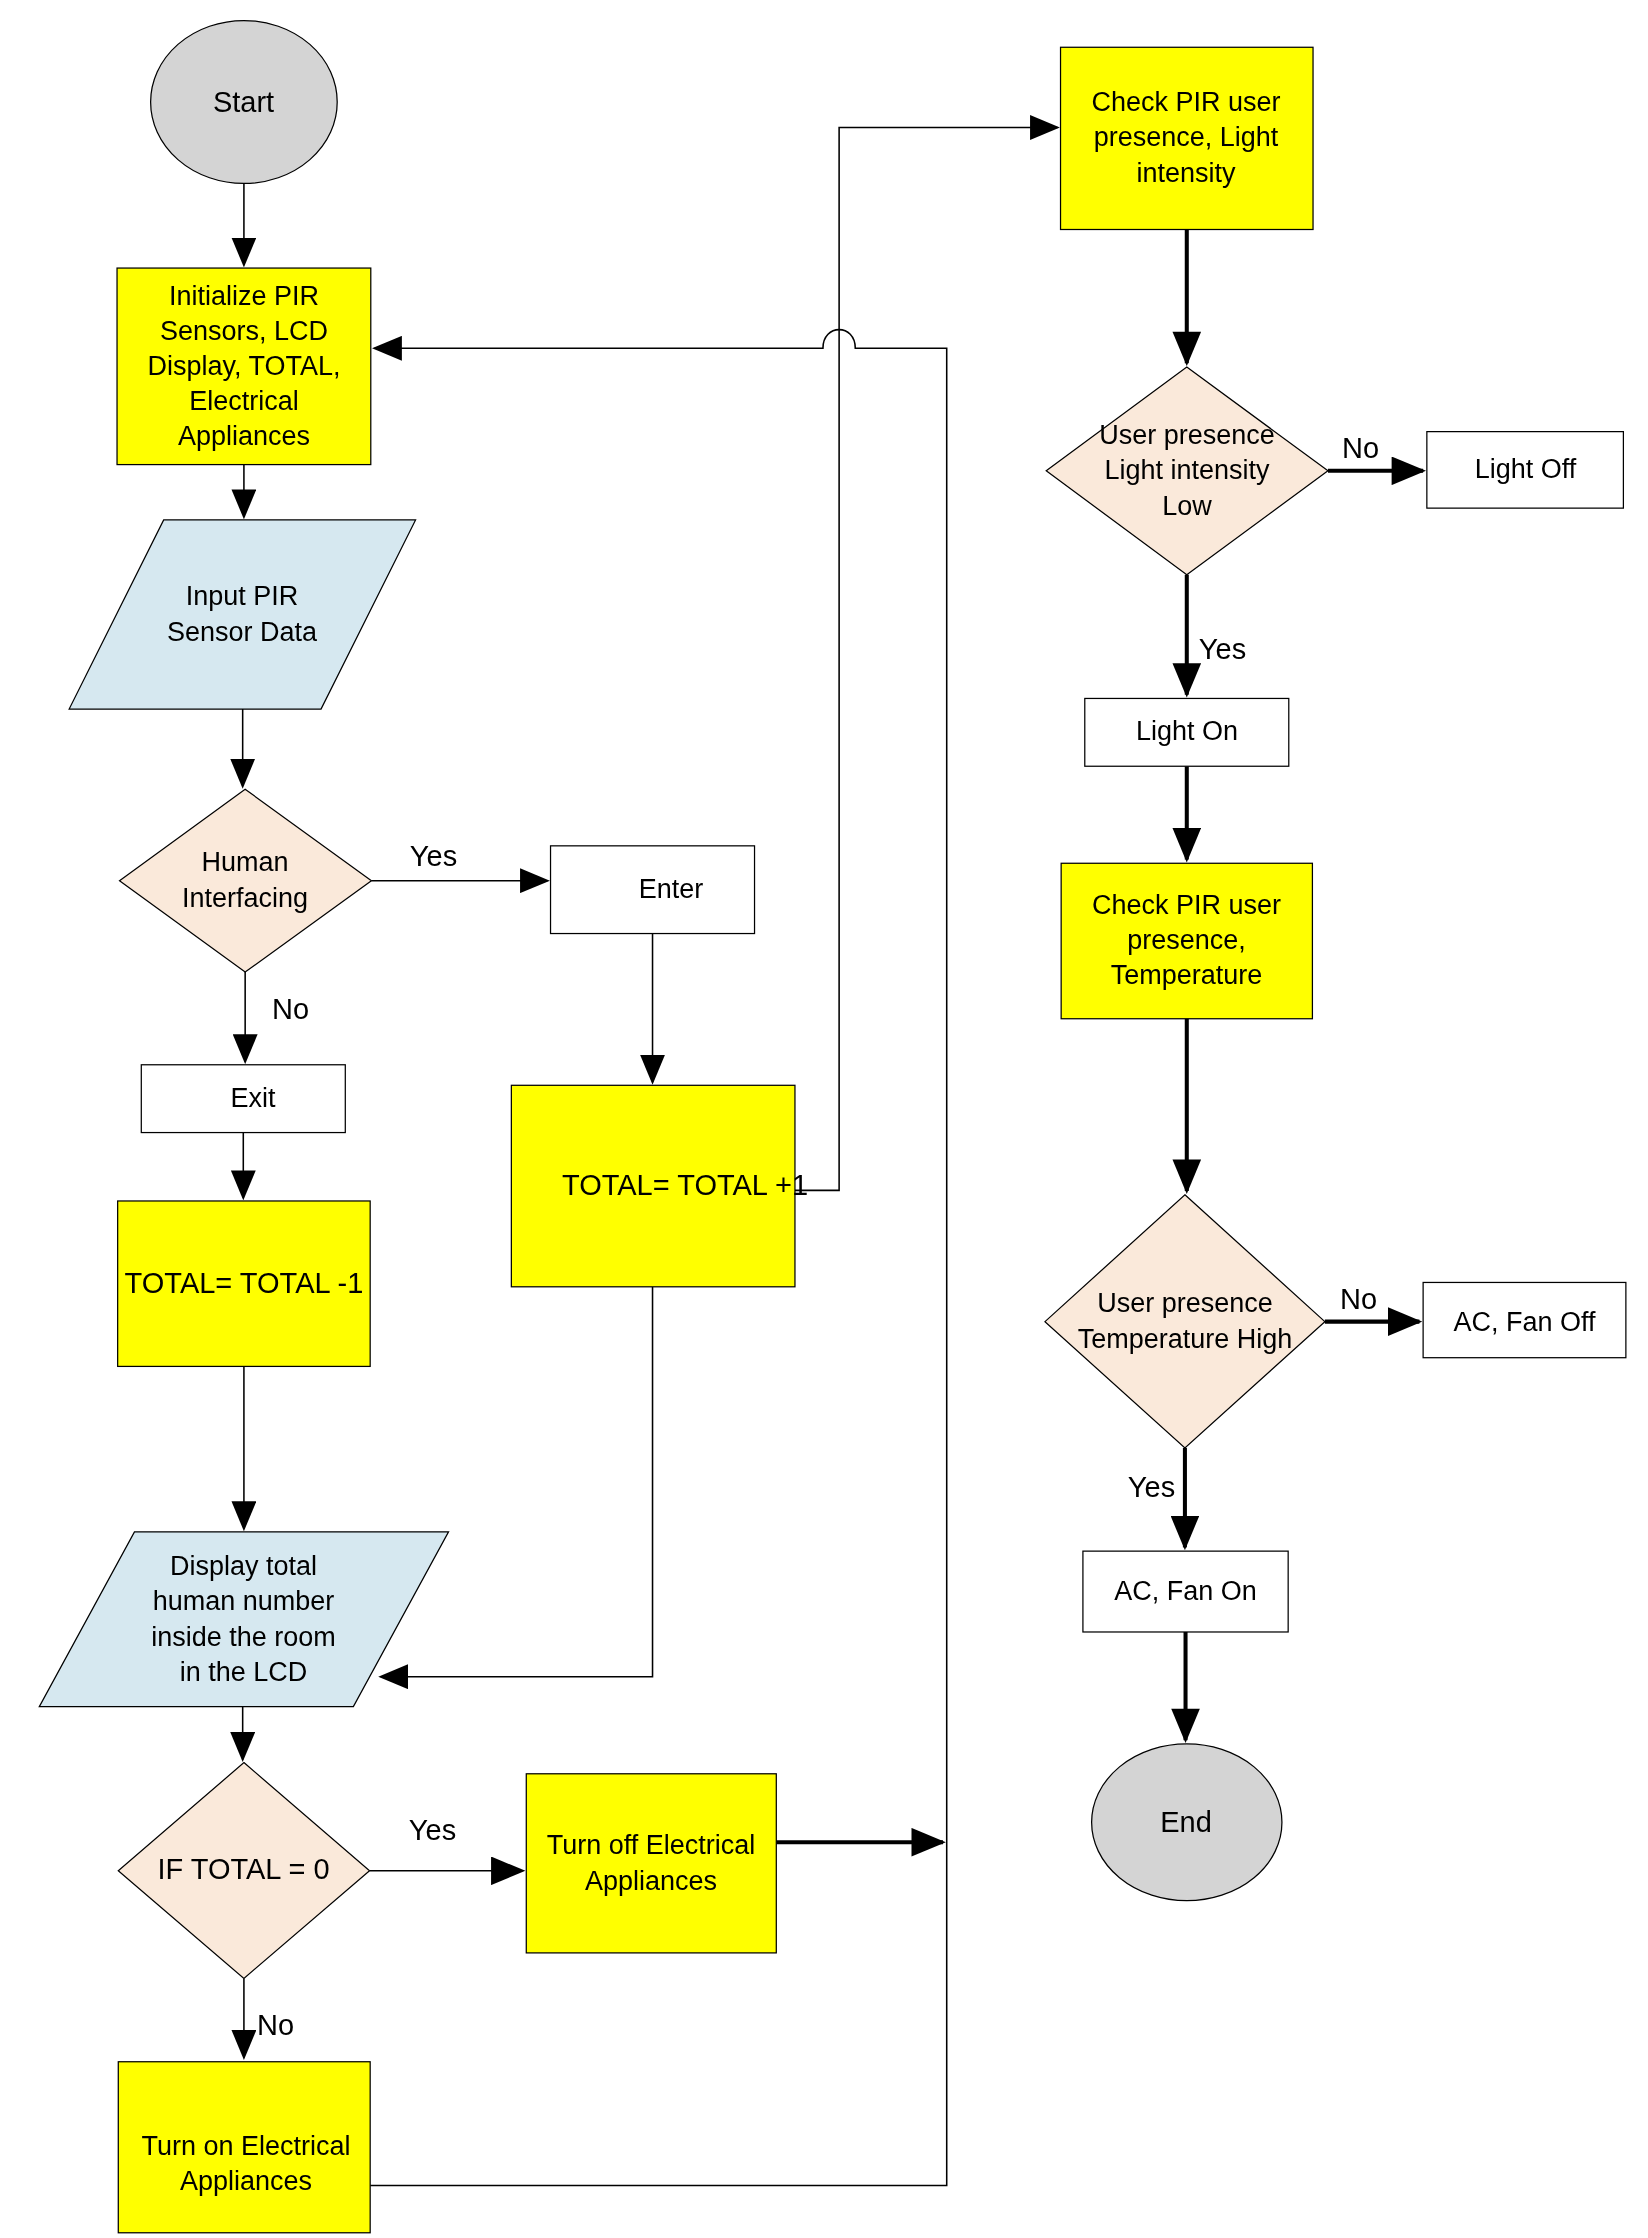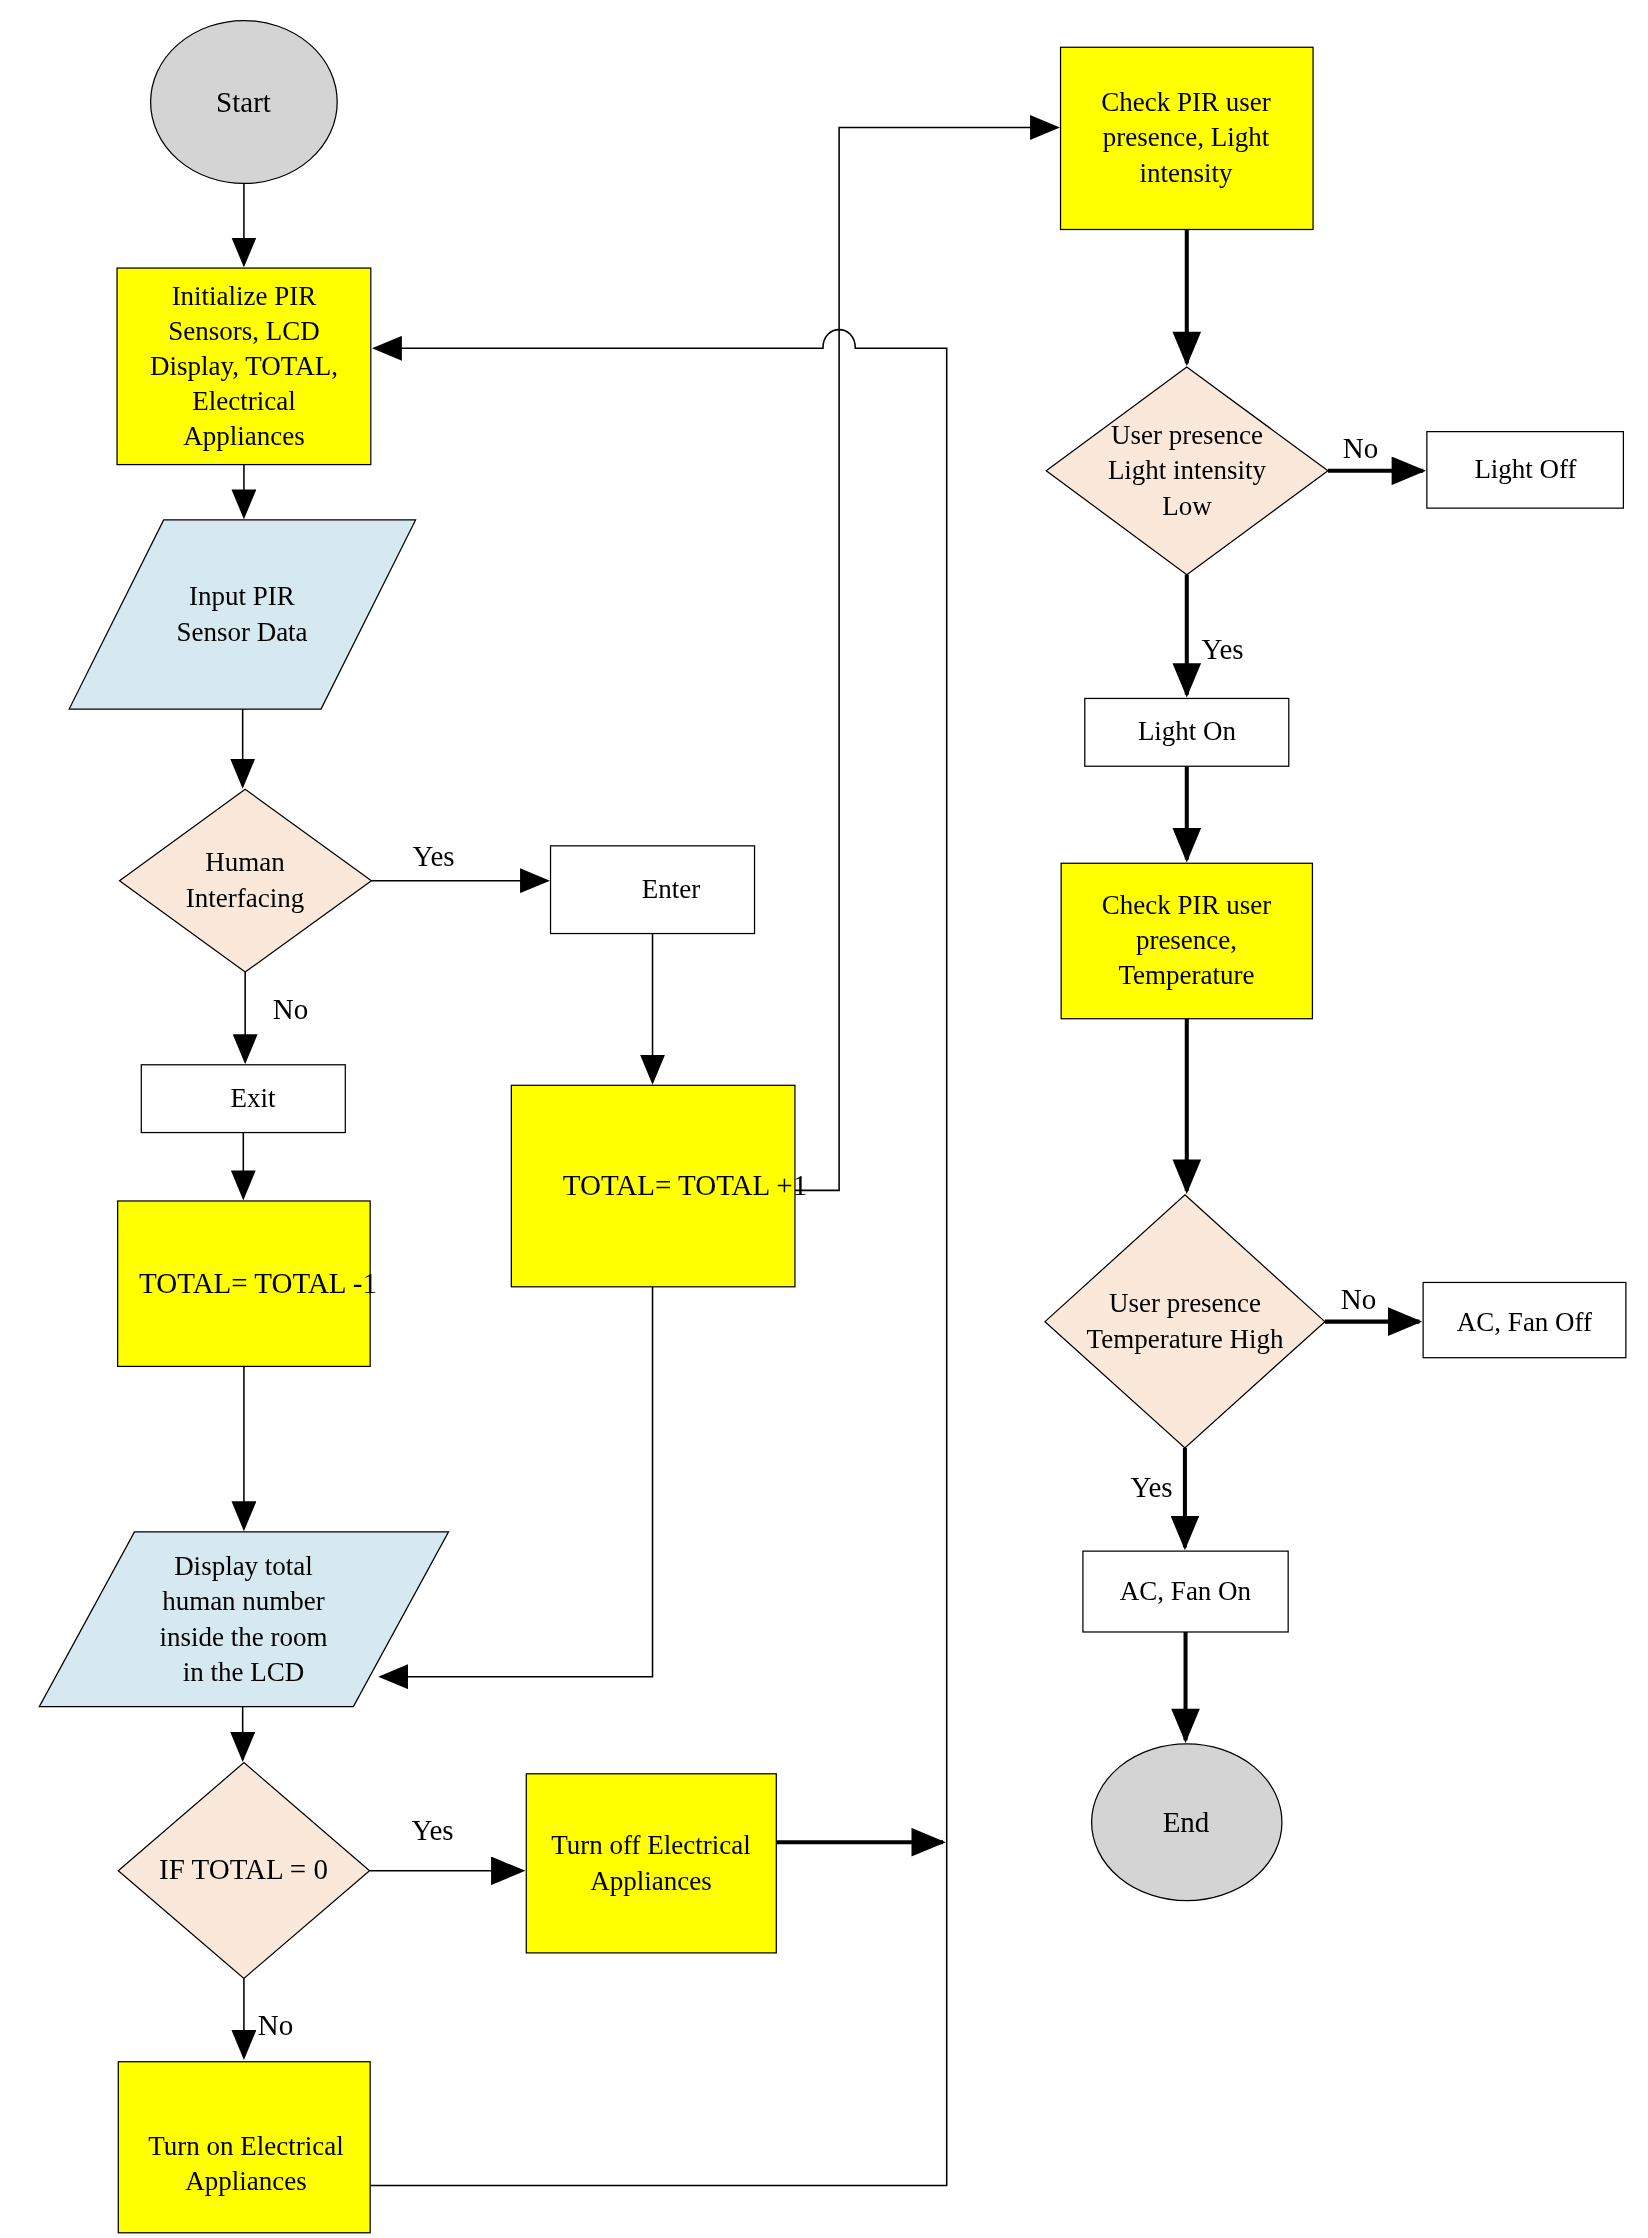--- a/index.html
+++ b/index.html
@@ -1,20 +1,20 @@
 <!DOCTYPE html>
 <html style="--c-process: #ffff00; --c-decision: #fae9da; --c-io: #d6e8f0; --c-terminator: #d4d4d4; --c-line: #000000; --c-bg: #ffffff;font-size:10px"><head>
 <meta charset="utf-8">
 <style>
   html,body{margin:0;padding:0;background:#ffffff;}
   #canvas{
     position:relative;
     width:1649px;height:2239px;
     background:var(--c-bg,#fff);
-    font-family:Liberation Serif, serif;
+    font-family:Liberation Sans, sans-serif;
     color:#000;
   }
   #connector-layer{position:absolute;left:0;top:0;}
   
   .shape{stroke:var(--c-line,#000);stroke-width:2;}
   .fill-process{fill:var(--c-process,#ffff00);}
   .fill-decision{fill:var(--c-decision,#fae9da);}
   .fill-io{fill:var(--c-io,#d6e8f0);}
   .fill-terminator{fill:var(--c-terminator,#d4d4d4);}
   .fill-plain{fill:#ffffff;}
@@ -35,21 +35,21 @@
     font-size:29px;line-height:1;pointer-events:none;
   }
   
   #lbl-start   {left:150px; top:20.5px;   width:187px;height:164px;}
   #lbl-init    {left:117px; top:268px;  width:254px;height:197px;}
   #lbl-input   {left:69px; top:520px;  width:346px;height:189px;}
   #lbl-human   {left:119px; top:789px; width:252px;height:183px;}
   #lbl-enter   {left:550px; top:846px; width:204px;height:88px;padding-left:19px;}
   #lbl-totalp1 {left:511px; top:1085px; width:284px;height:201px;margin-left:32px;}
   #lbl-exit    {left:141px; top:1065px; width:204px;height:68px;padding-left:10px;}
-  #lbl-totalm1 {left:132px; top:1201px; width:252px;height:165px;}
+  #lbl-totalm1 {left:118px; top:1201px; width:252px;height:165px;}
   #lbl-display {left:39px;  top:1532px; width:409px;height:175px;}
   #lbl-ifd     {left:118px; top:1762px; width:251px;height:216px;}
   #lbl-turnoff {left:526px; top:1774px; width:250px;height:179px;}
   #lbl-turnon  {left:120px; top:2061px; width:252px;height:206px;}
   #lbl-check1  {left:1060px;top:47px;   width:252px;height:182px;}
   #lbl-d1      {left:1046px;top:367px;  width:282px;height:208px;}
   #lbl-lightoff{left:1427px;top:432px;  width:197px;height:76px;border-radius:25px;}
   #lbl-lighton {left:1085px;top:698px; width:204px;height:68px;}
   #lbl-check2  {left:1061px;top:863px; width:251px;height:155px;}
   #lbl-d2      {left:1045px;top:1195px; width:280px;height:253px;}

